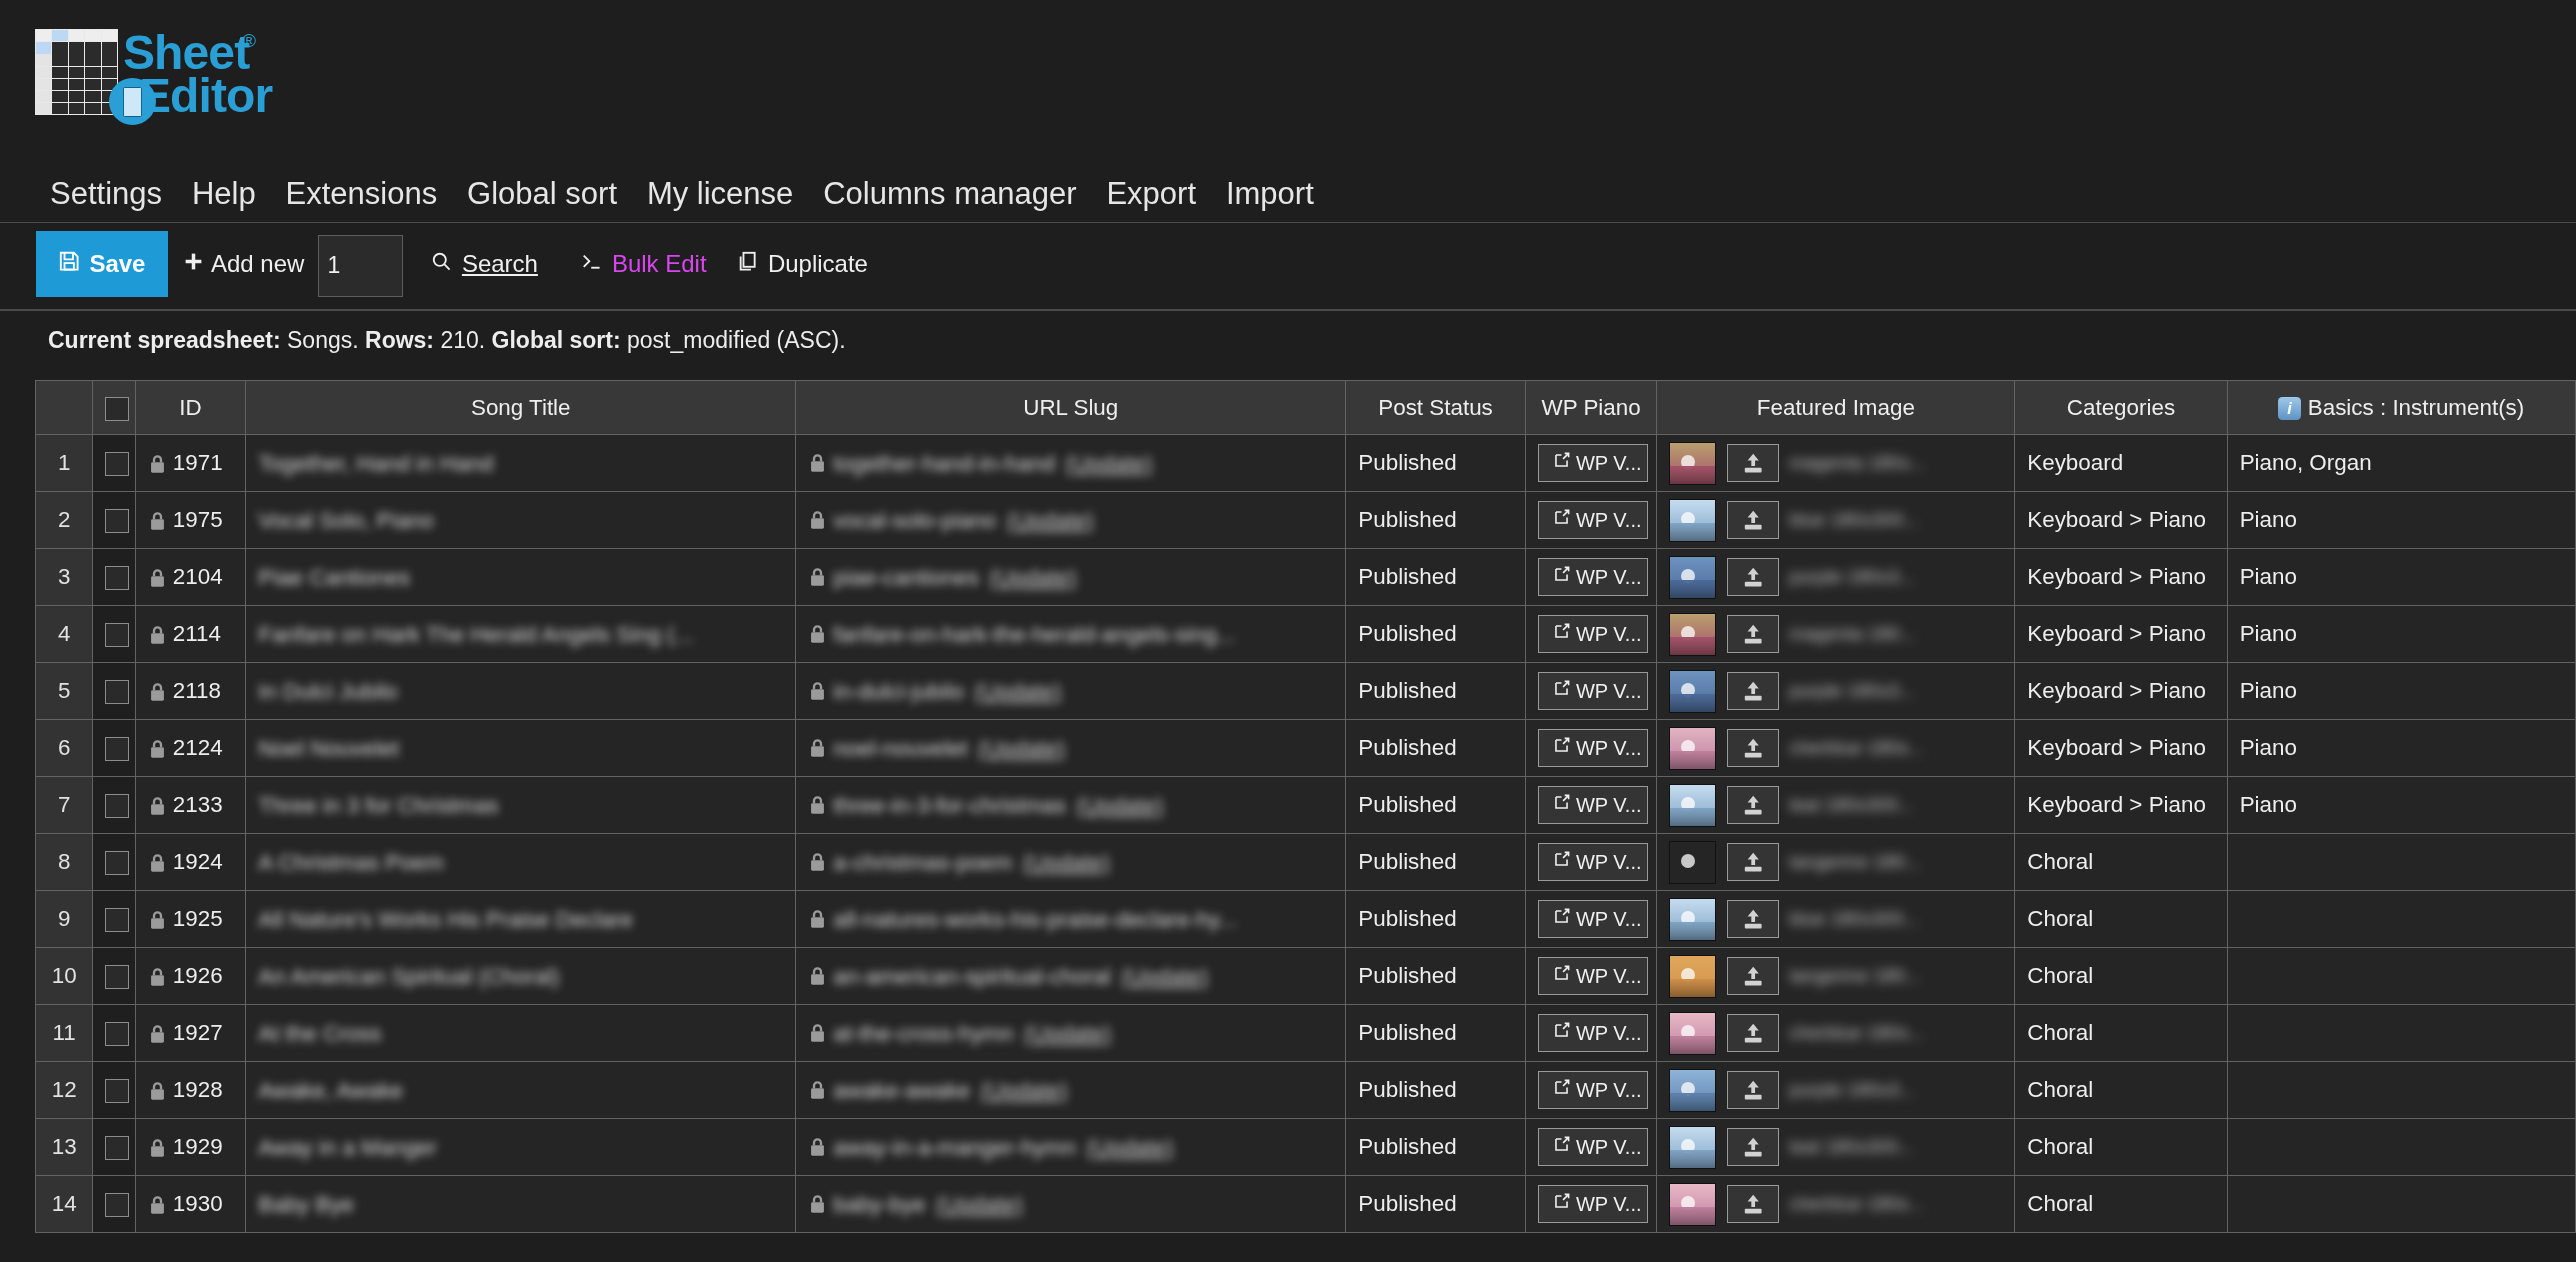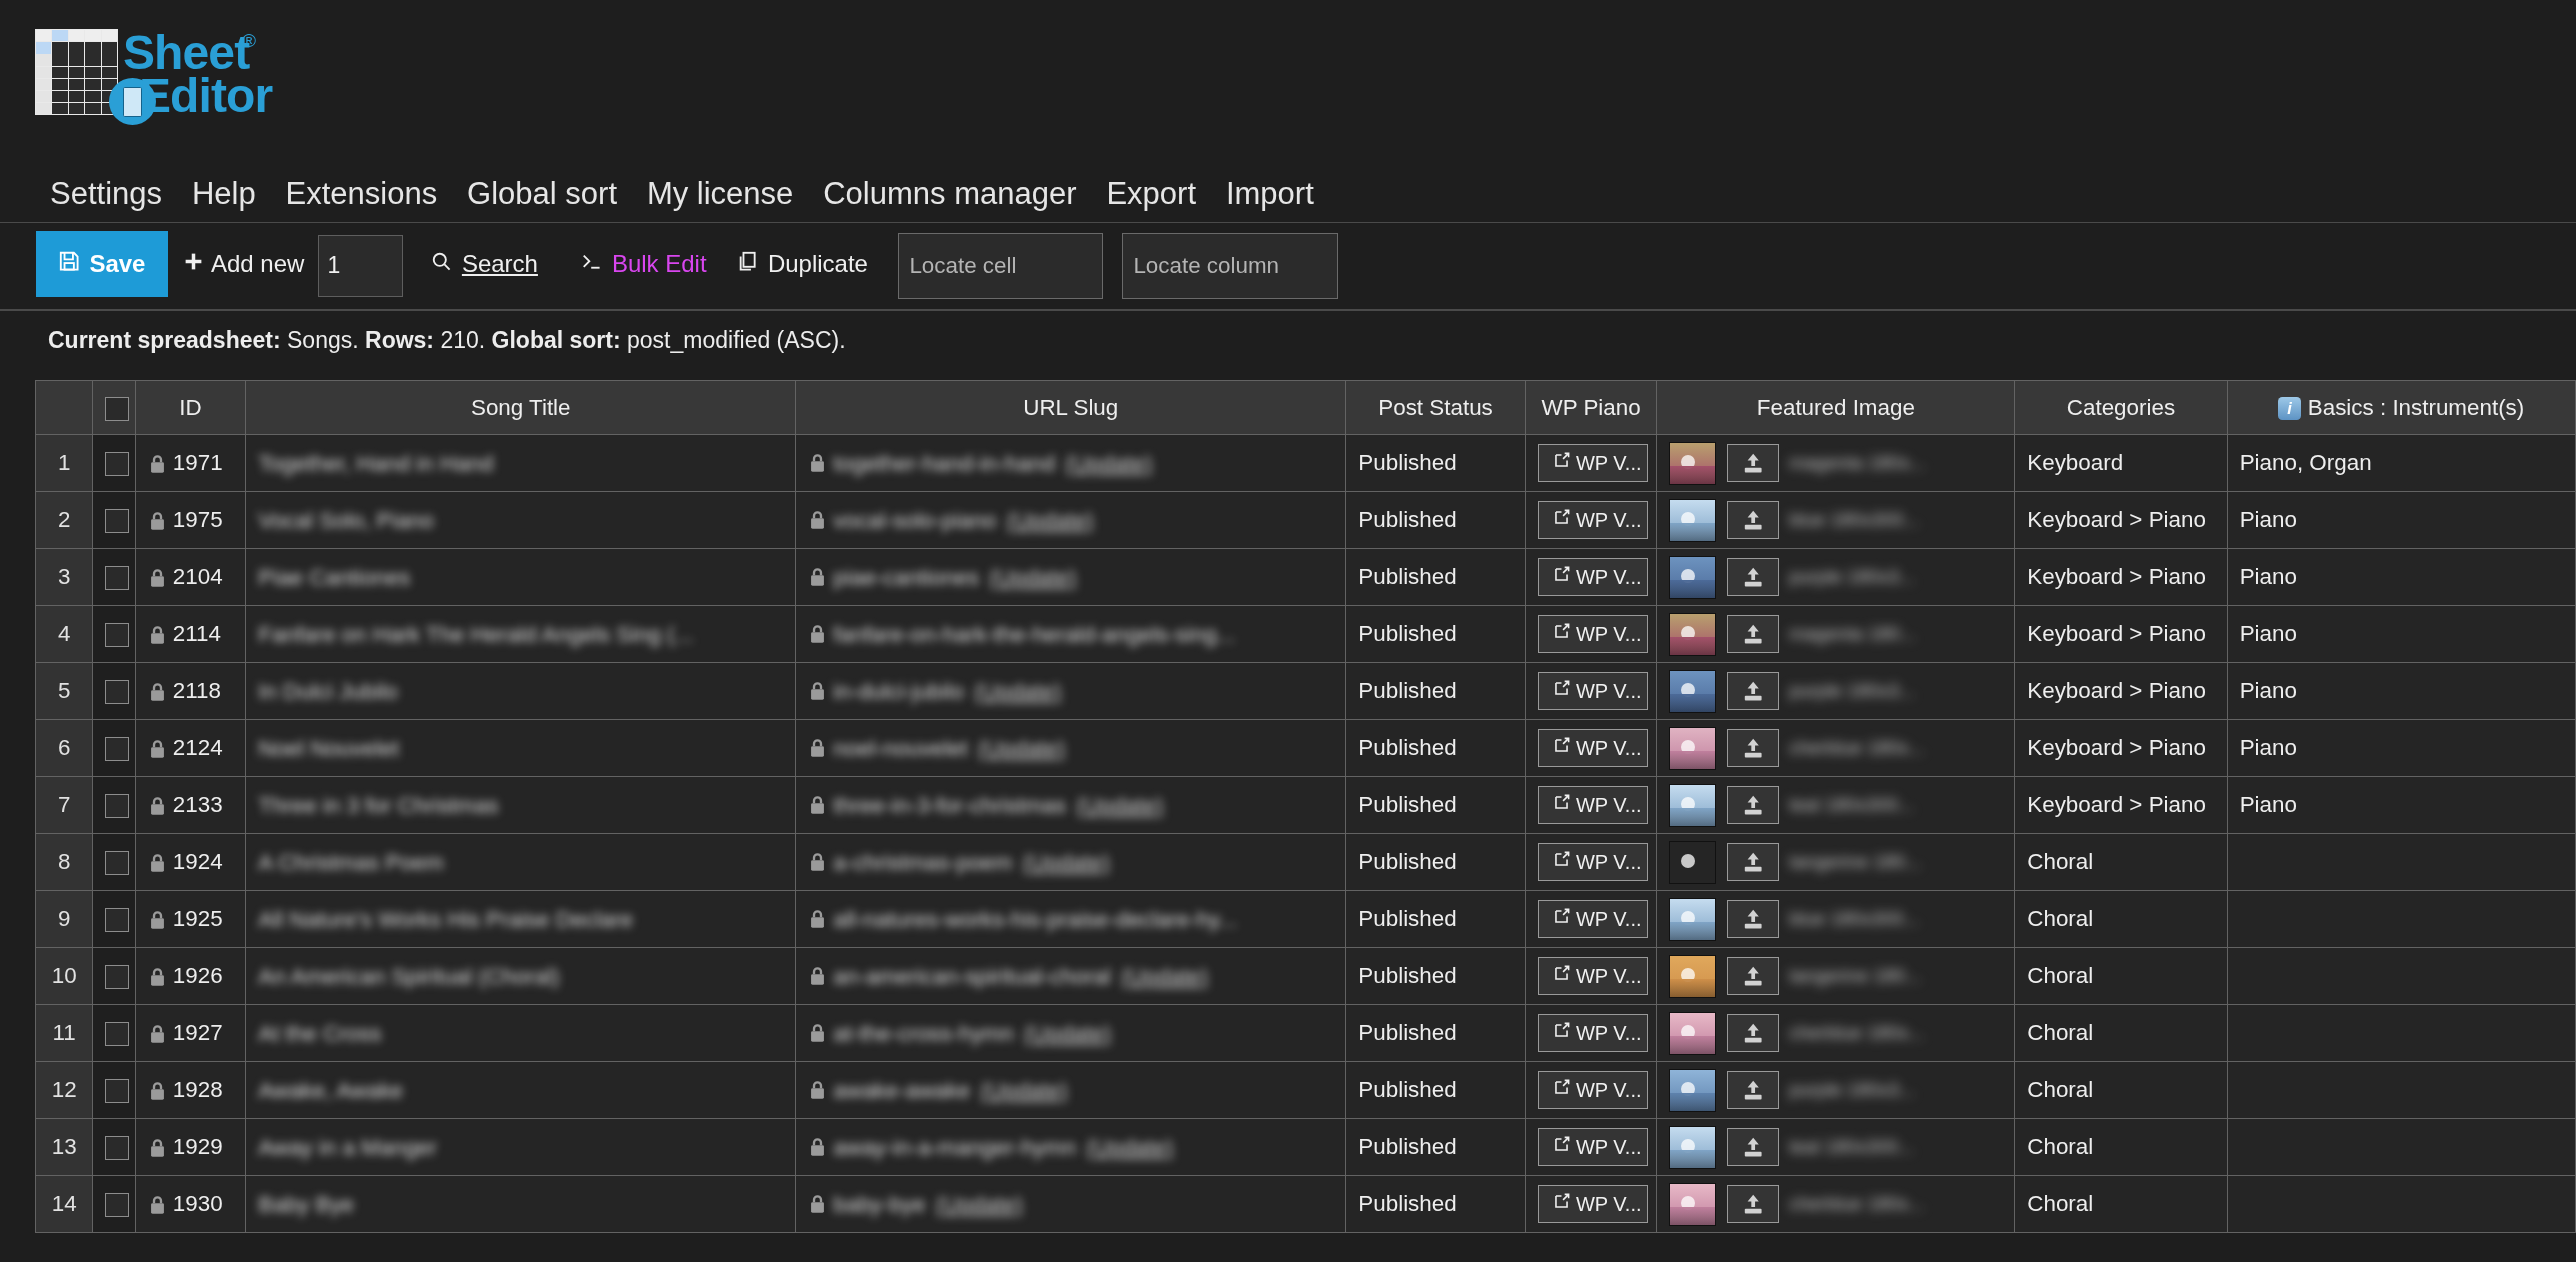--- a/index.html
+++ b/index.html
@@ -295,22 +295,20 @@
   <div class="tb" id="btn-duplicate">
     <span>
       <svg width="22.4" height="22.4" viewBox="0 0 24 24" fill="none" stroke="#efefef" stroke-width="2">
         <rect x="8" y="3" width="12" height="15"></rect>
           <path d="M5 7v14h11"></path>
       </svg>
     </span>
     <span>Duplicate</span>
   </div>
 
-  <input id="locate-cell" type="text" placeholder="Locate cell" style="">
-  <input id="locate-column" type="text" placeholder="Locate column" style="">
 </div>
 <div id="toolbar-rule"></div>
 
 <div id="statusline">
   <b>Current spreadsheet:</b>
   <span>Songs.</span>
   <b>Rows:</b>
   <span>210.</span>
   <b>Global sort:</b>
   <span>post_modified (ASC).</span>

